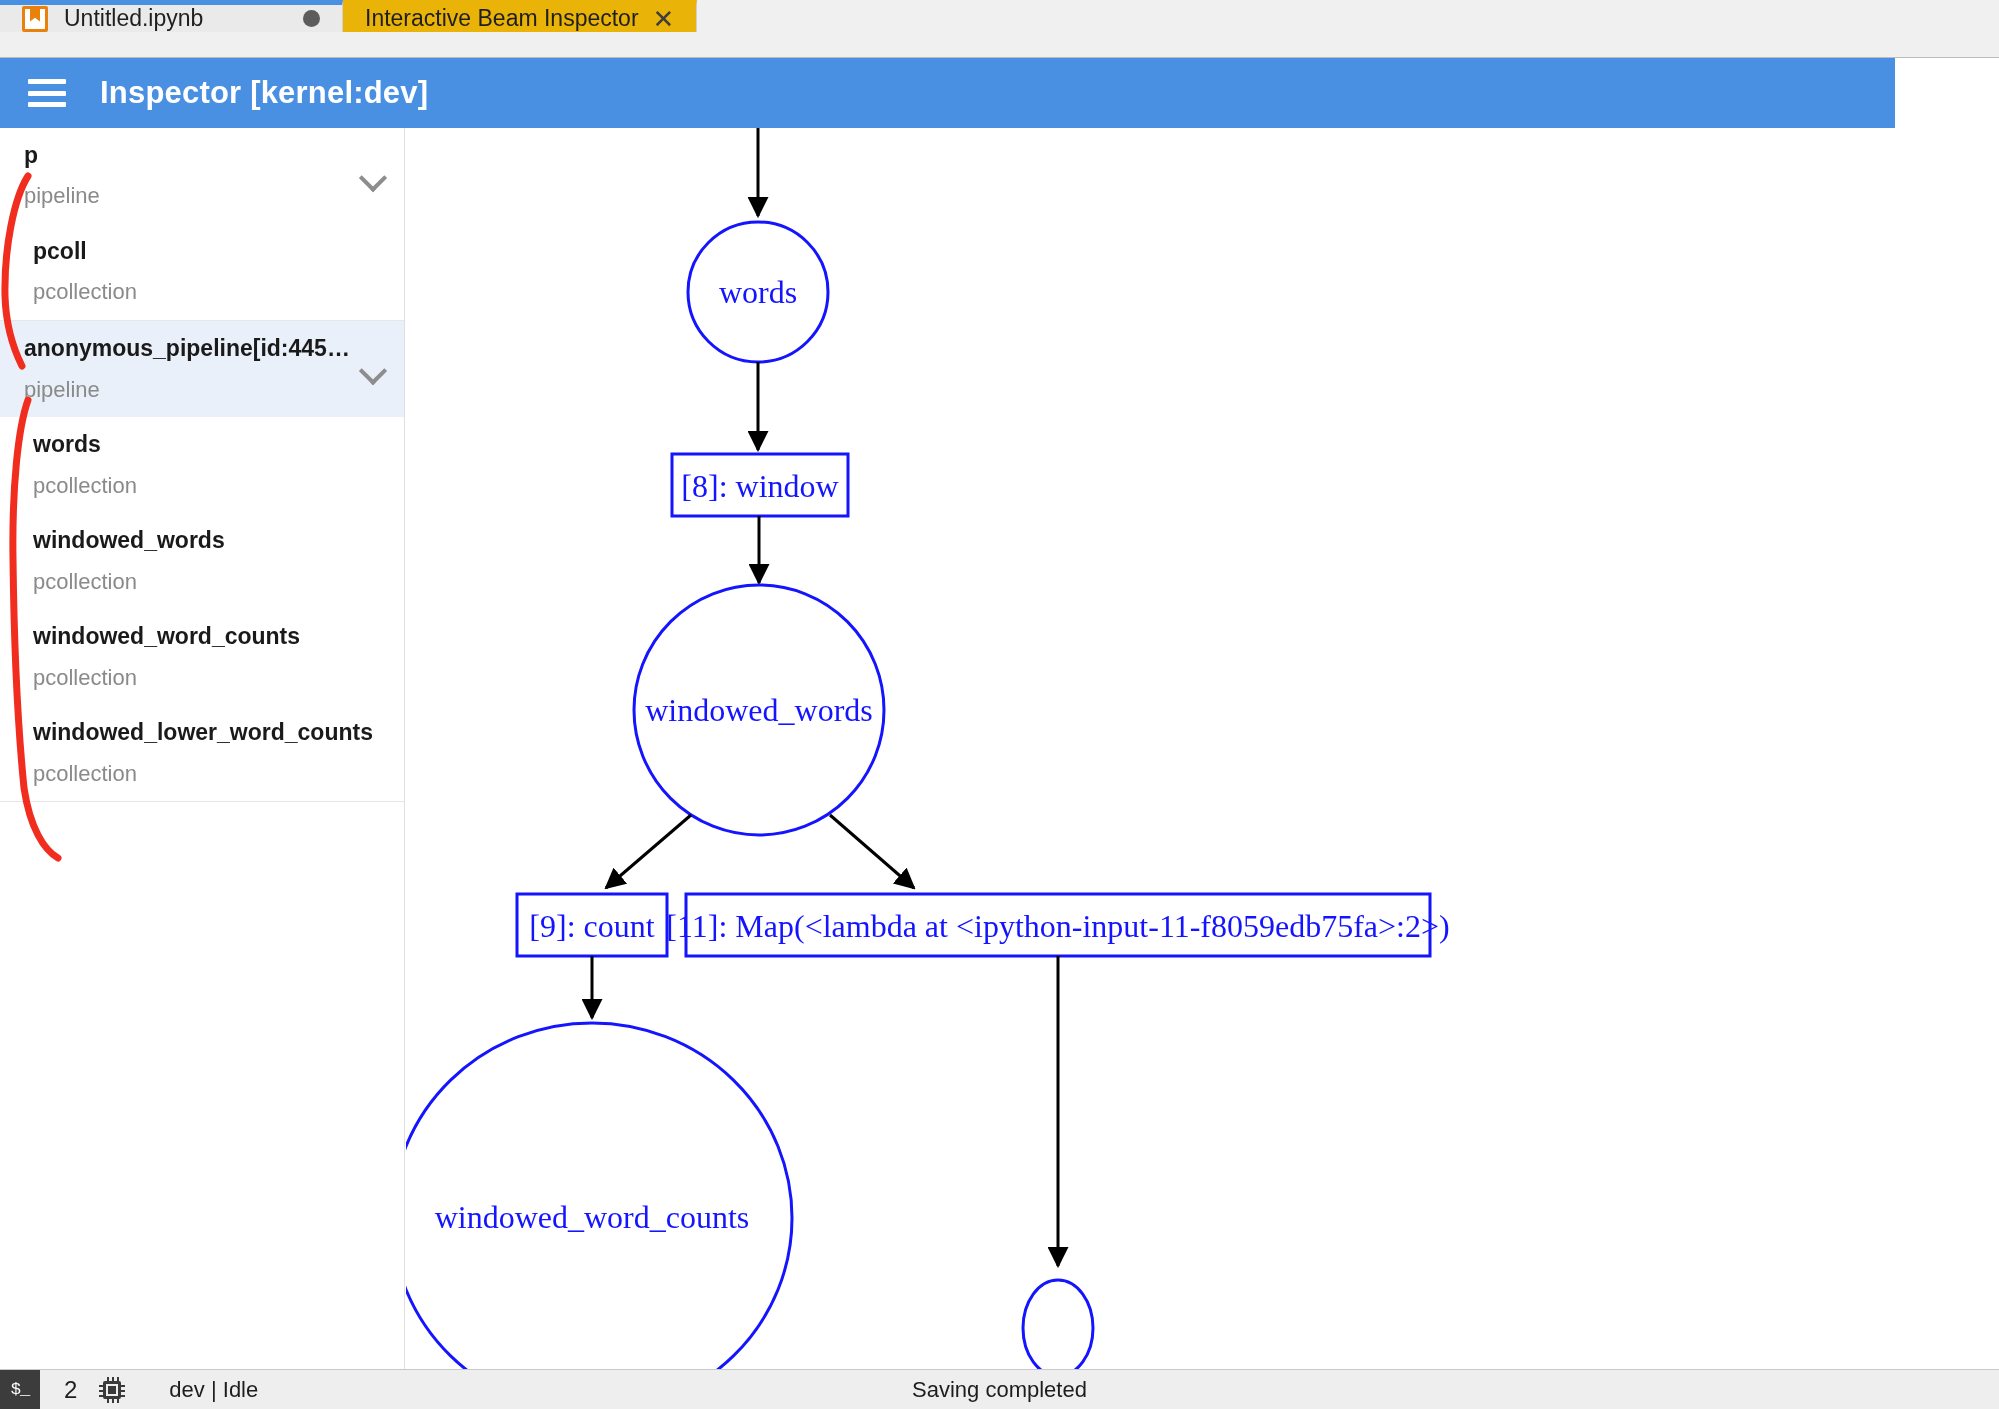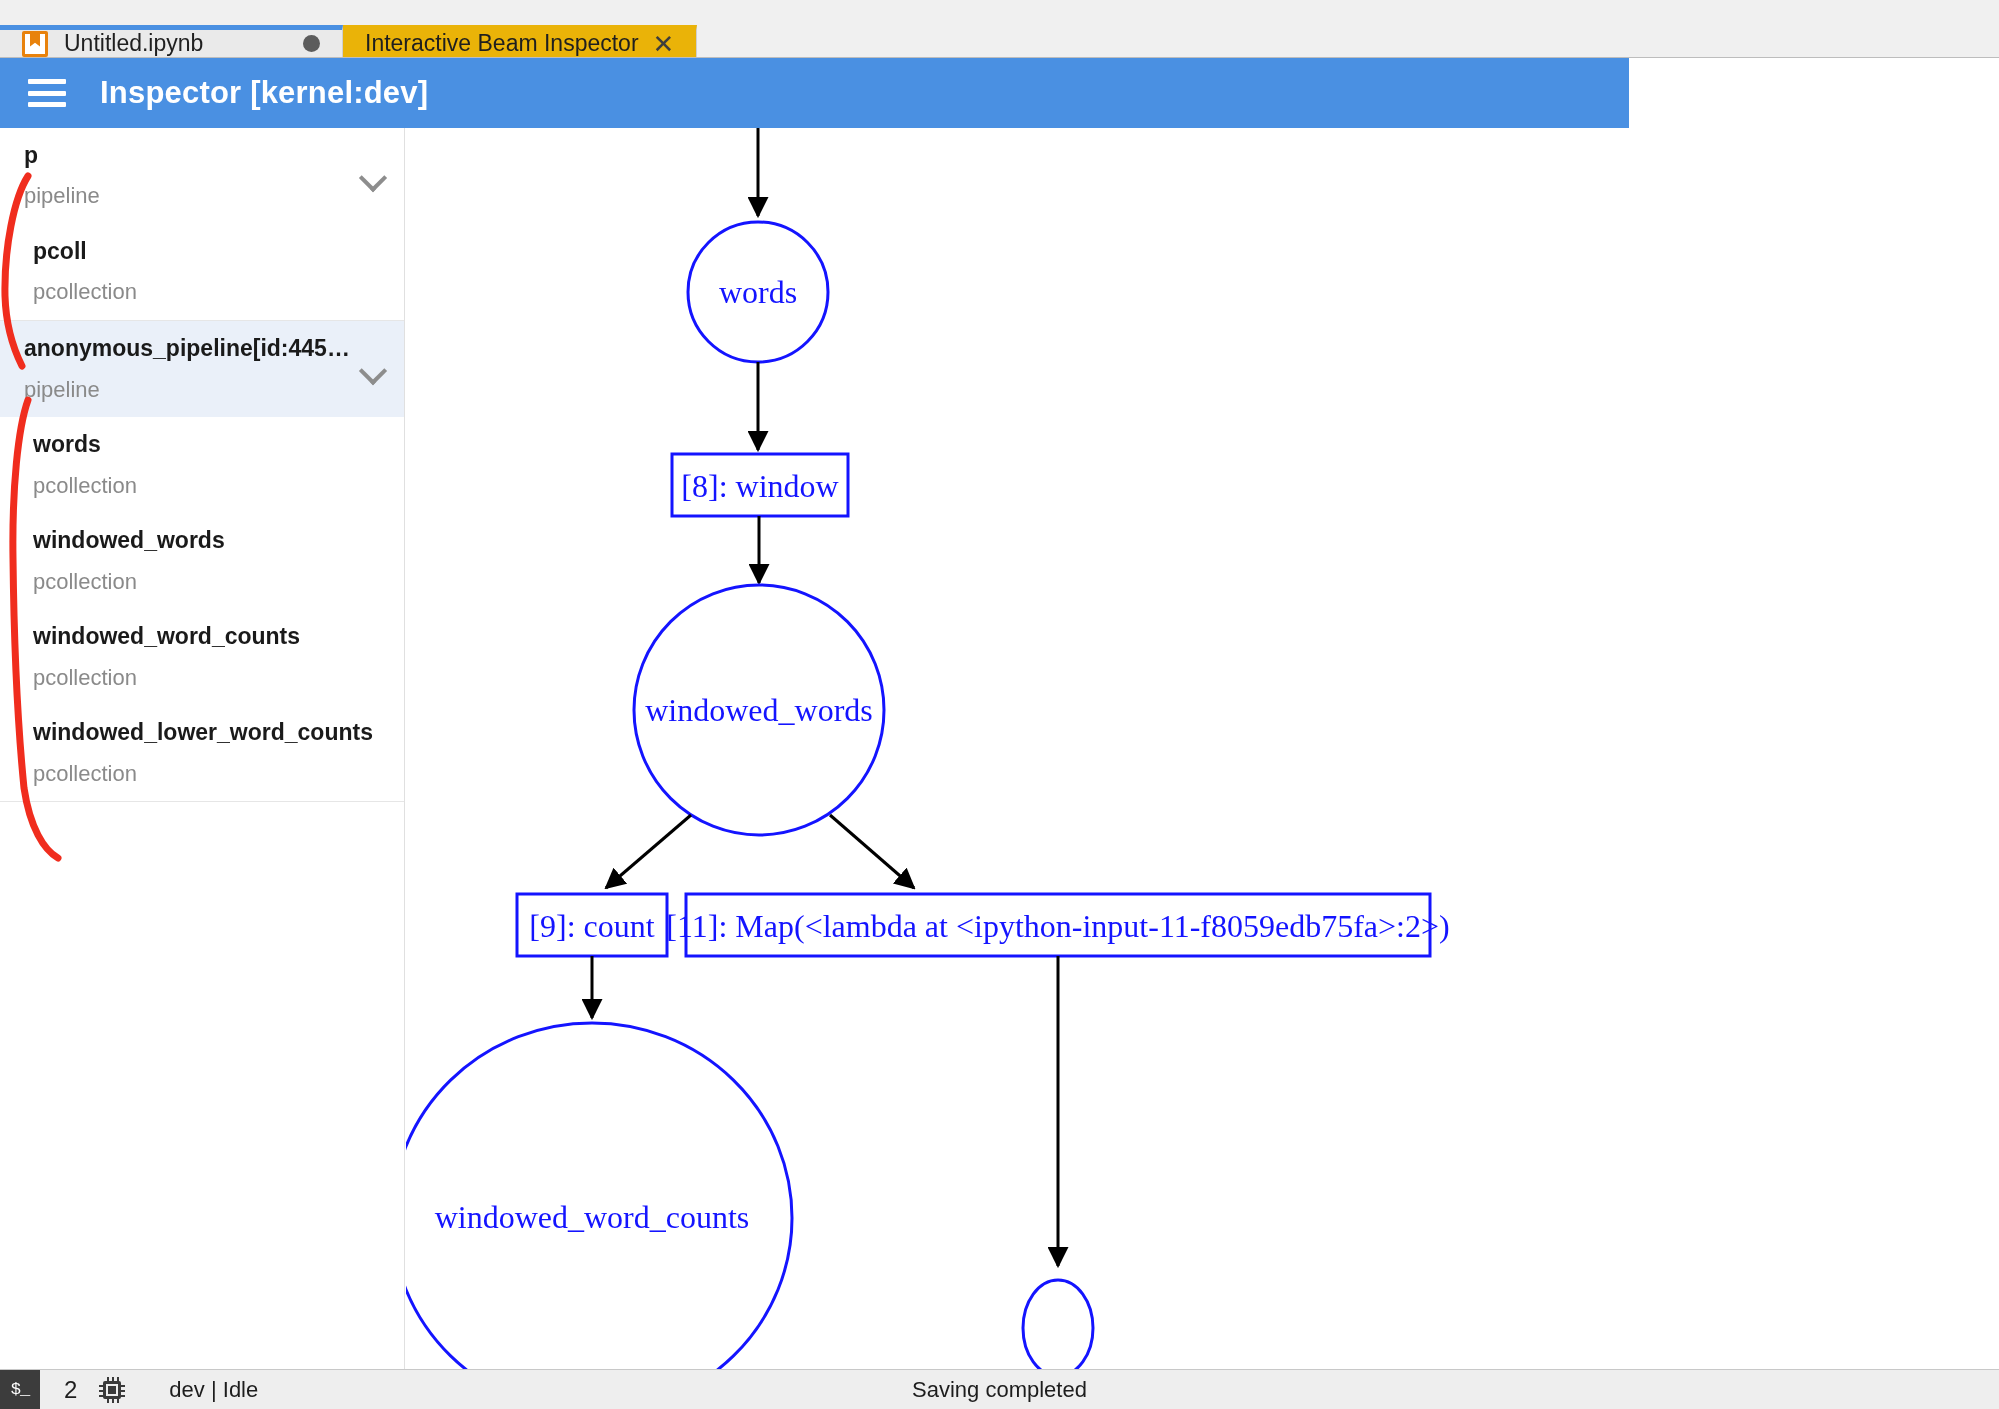--- a/index.html
+++ b/index.html
@@ -8,21 +8,21 @@
     font-family:"Liberation Sans", sans-serif;
     background:#ffffff;
     -webkit-font-smoothing:antialiased;
   }
 
   
   #tabbar{
     position:absolute; left:0; top:0; width:1999px; height:58px;
     background:#f0f0f0;
     border-bottom:1px solid #bdbdbd;
-    display:flex; align-items:flex-end;
+    display:flex; align-items:flex-start;
   }
   .tab{
     position:relative;
     display:flex; align-items:center;
     padding:0 22px;
     font-size:23px;
     color:#1f1f1f;
     border-right:1px solid #cfcfcf;
     background:#ebebeb;
     min-width:0;
@@ -45,21 +45,21 @@
     width:17px; height:17px; border-radius:50%;
     background:#5c5c5c; margin-left:28px; flex:0 0 17px;
   }
   .tab-close{
     margin-left:14px; font-size:26px; color:#3d3d3d; line-height:1;
     font-family:"Liberation Sans", sans-serif;
   }
 
   
   #header{
-    position:absolute; left:0; top:58px; width:1629px; height:70px;
+    position:absolute; left:0; top:58px; width:1895px; height:70px;
     background:#4a90e2;
     display:flex; align-items:center;
   }
   #hamburger{
     width:38px; height:28px; margin-left:28px; margin-right:34px;
     display:flex; flex-direction:column; justify-content:space-between;
     cursor:pointer;
   }
   #hamburger span{ display:block; height:5px; background:#fff; border-radius:1px; }
   #header-title{

